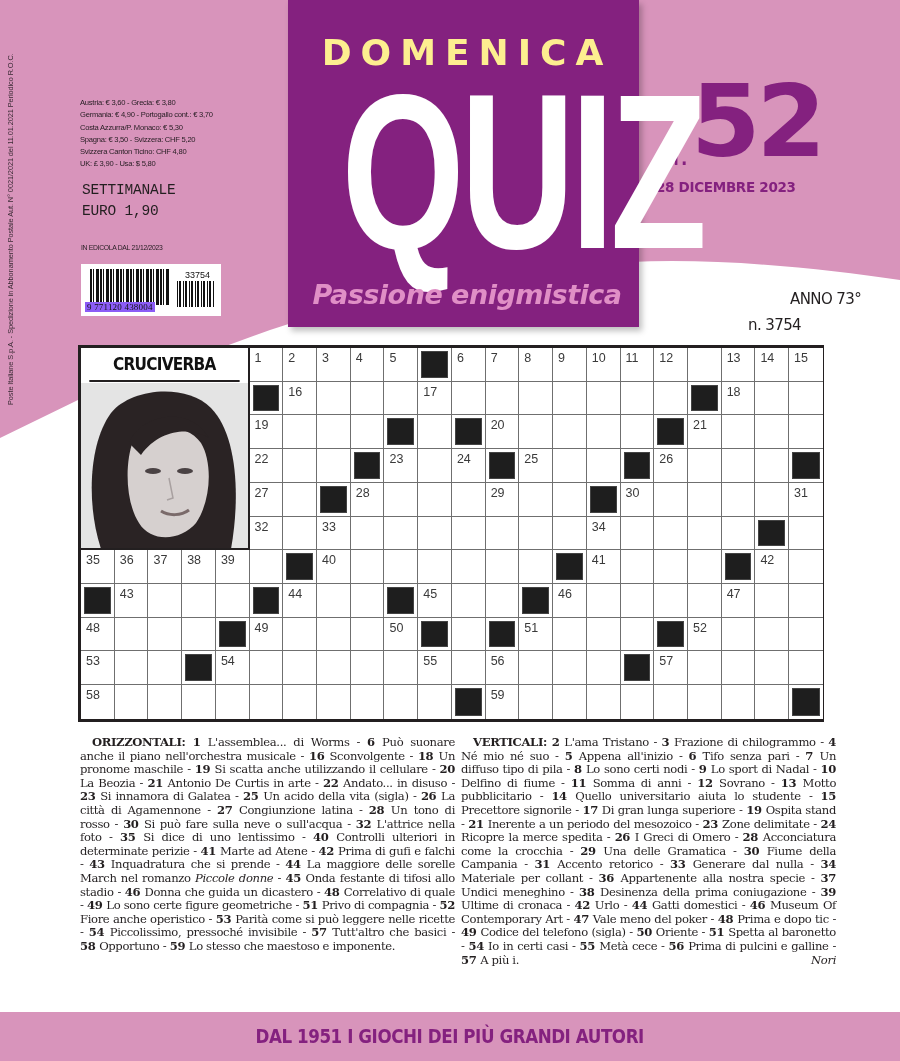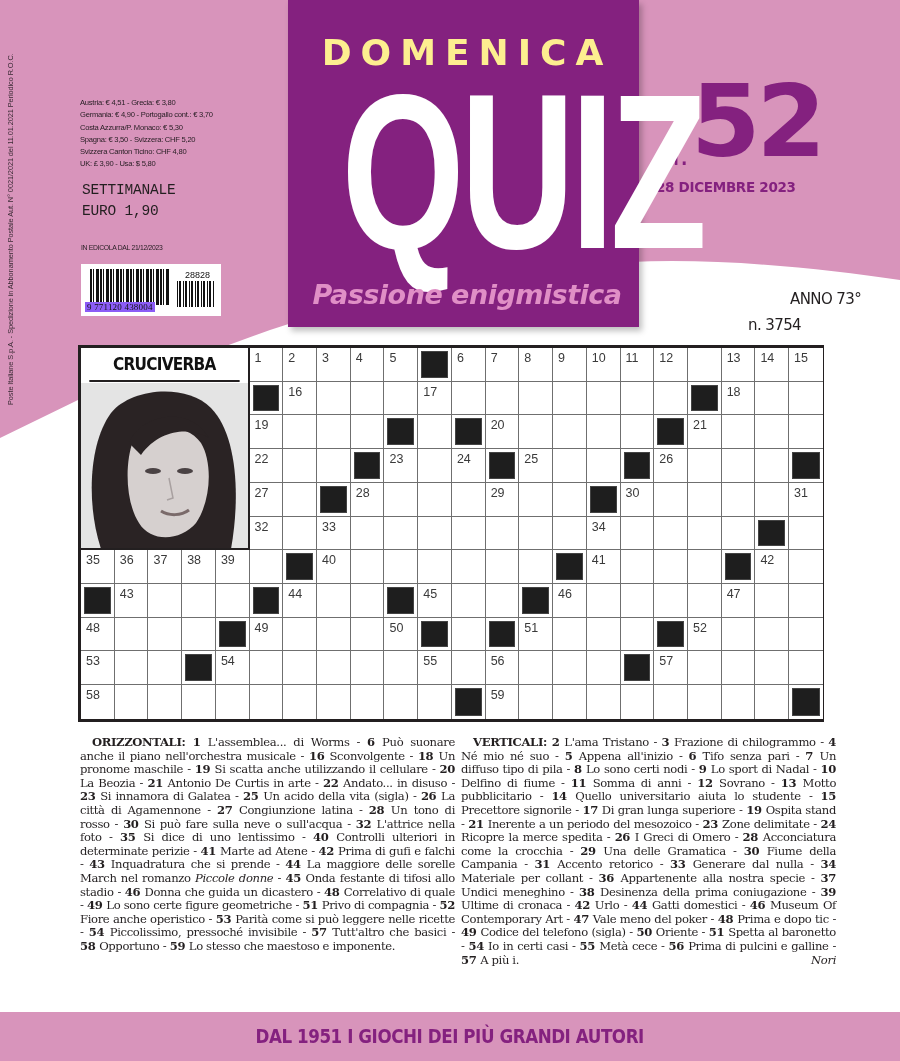--- a/index.html
+++ b/index.html
@@ -64,40 +64,40 @@
 </head>
 <body>
 
 <svg class="bg-shape" viewBox="0 0 900 1061" preserveAspectRatio="none">
   <path d="M0,0 L900,0 L900,280 C820,268 720,258 630,262 C520,268 360,300 270,330 L78,400 L0,438 Z" fill="#d894bb"></path>
 </svg>
 
 <div class="spine-text">Poste Italiane S.p.A. - Spedizione in Abbonamento Postale Aut. N° 0021/2021 del 11.01.2021 Periodico R.O.C.</div>
 
 <div class="prices">
-  <div>Austria: € 4,51 - Grecia: € 3,80</div>
+  <div>Austria: € 3,60 - Grecia: € 3,80</div>
   <div>Germania: € 4,90 - Portogallo cont.: € 3,70</div>
   <div>Costa Azzurra/P. Monaco: € 5,30</div>
   <div>Spagna: € 3,50 - Svizzera: CHF 5,20</div>
   <div>Svizzera Canton Ticino: CHF 4,80</div>
   <div>UK: £ 3,90 - Usa: $ 5,80</div>
 </div>
 
 <div class="settimanale">
   <div>SETTIMANALE</div>
   <div>EURO 1,90</div>
 </div>
 
 <div class="edicola">IN EDICOLA DAL 21/12/2023</div>
 
 <div class="barcode">
   <div class="bars1"></div>
   <div class="bars2"></div>
   <div class="num-main">9 771120 438004</div>
-  <div class="num-add">28828</div>
+  <div class="num-add">33754</div>
 </div>
 
 <div class="logo-box">
   <div class="logo-domenica">DOMENICA</div>
   <div class="logo-quiz">QUIZ</div>
   <div class="logo-tagline">Passione enigmistica</div>
 </div>
 
 <div class="issue">
   <span class="n">n.</span>

